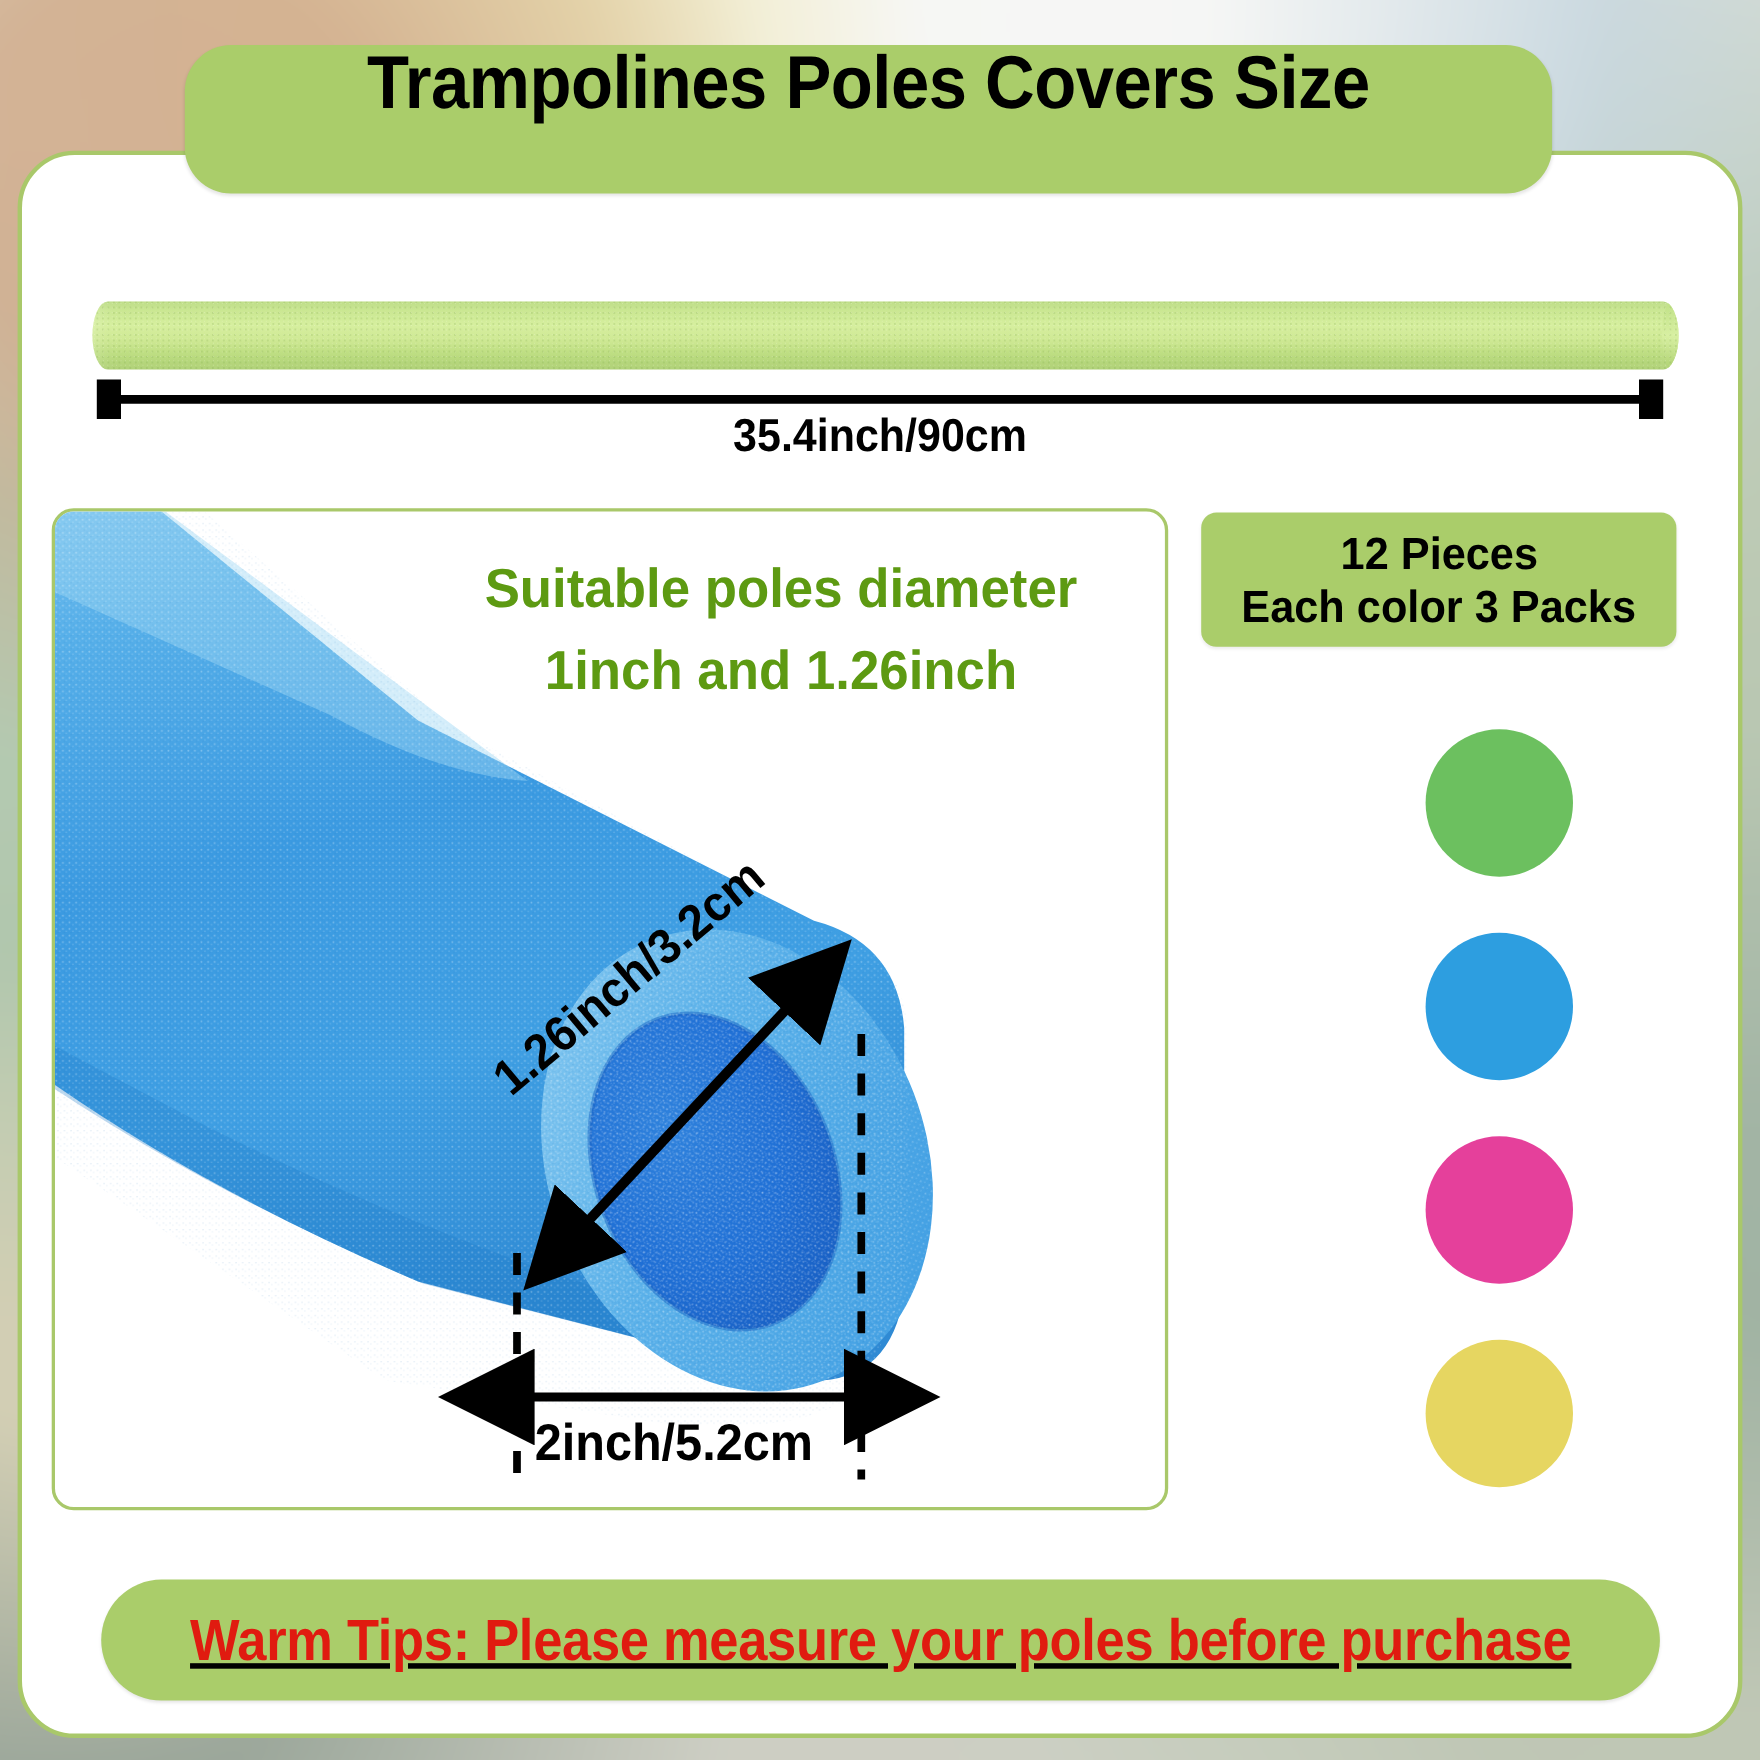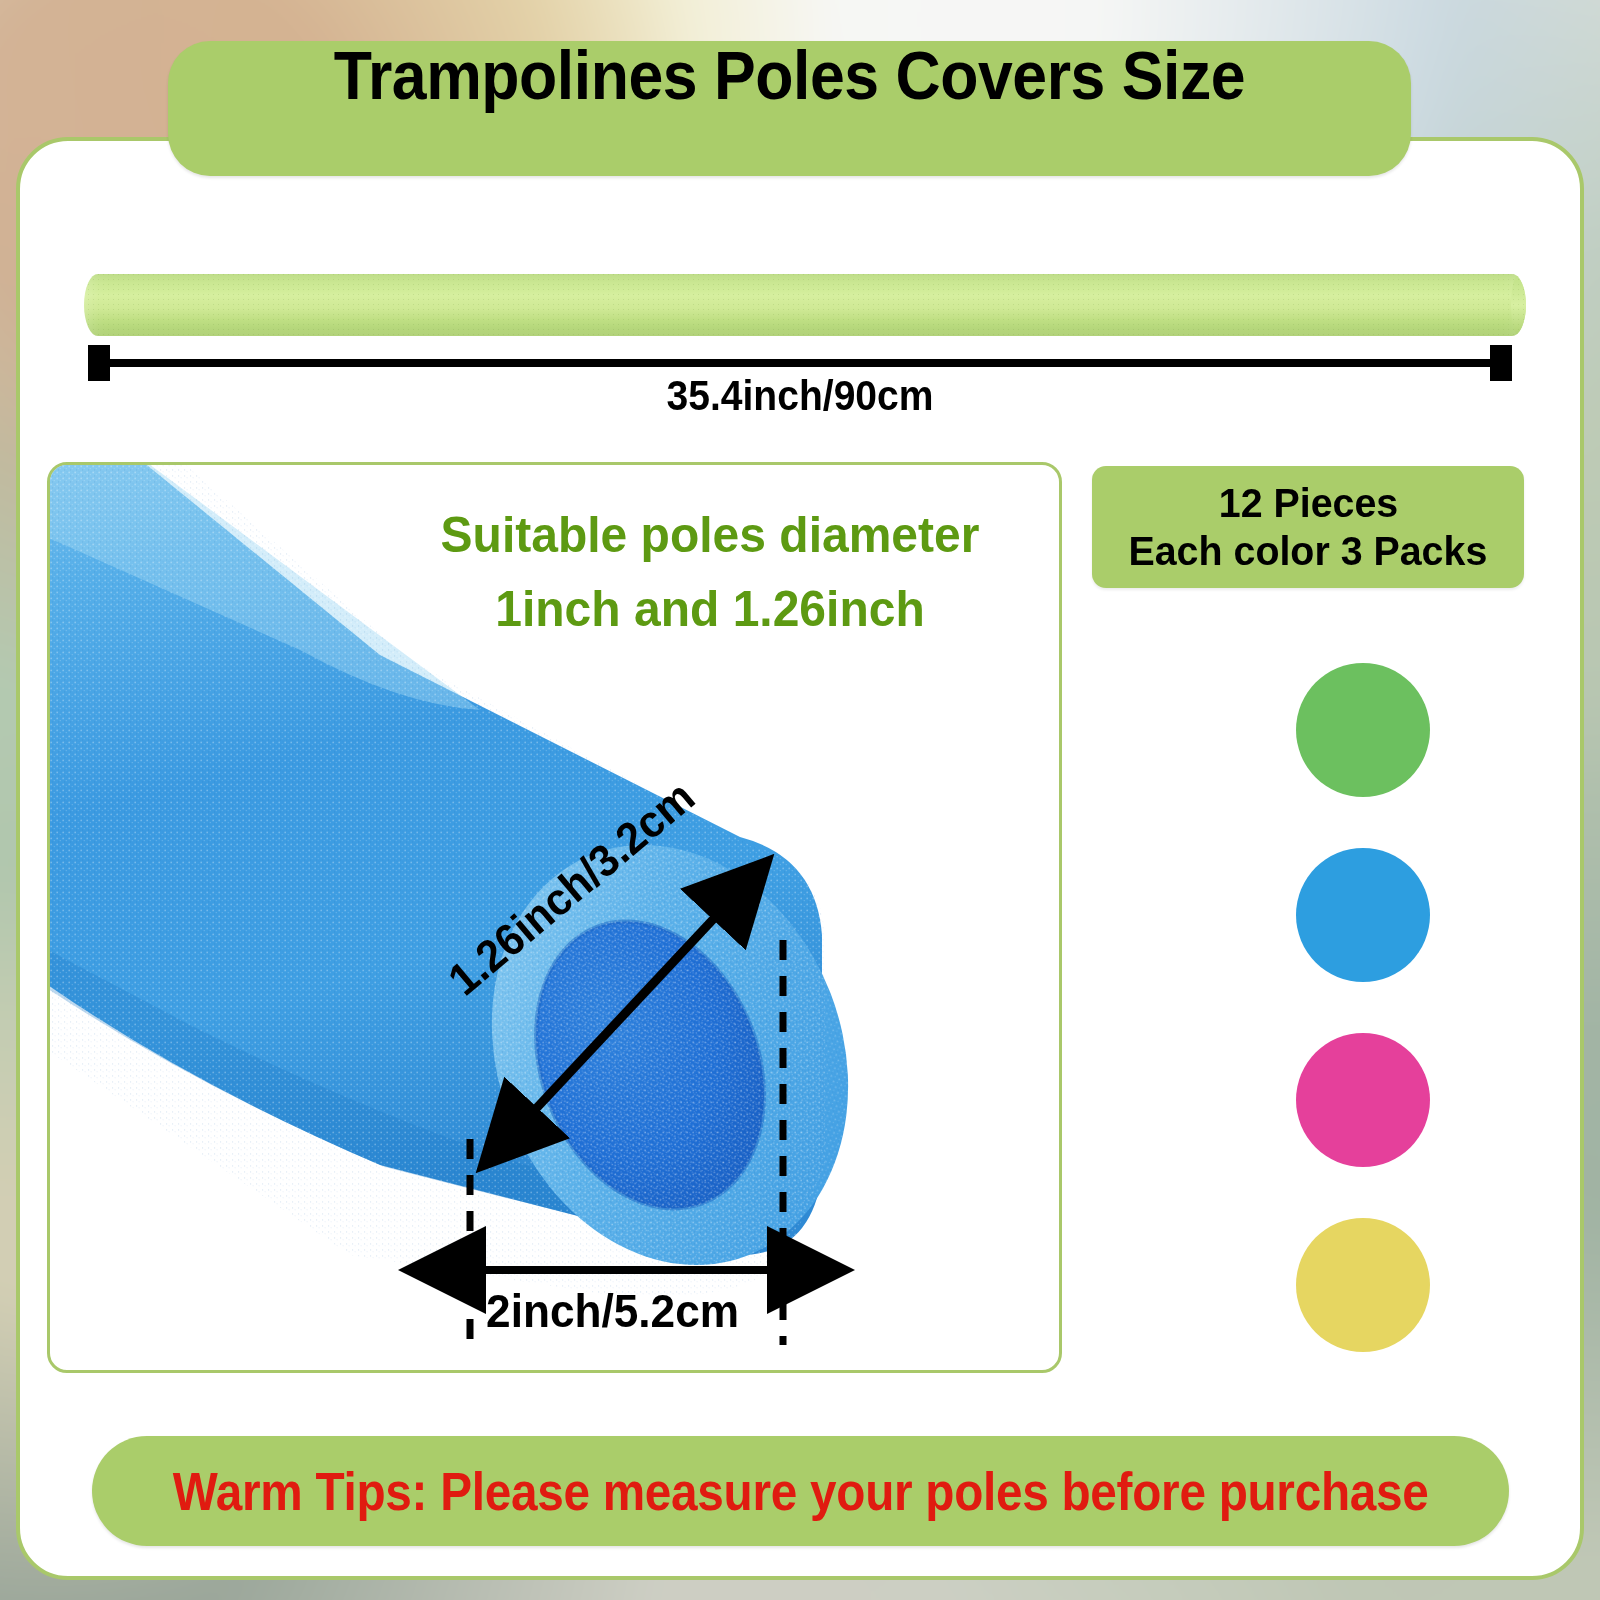--- a/index.html
+++ b/index.html
@@ -176,20 +176,21 @@
   
   #tips-banner {
     position: absolute;
     left: 92px; top: 1436px;
     width: 1417px; height: 110px;
     background: #aacd6a;
     border-radius: 55px;
     display: flex; align-items: center; justify-content: center;
     z-index: 6;
     box-shadow: 0 2px 3px rgba(0,0,0,0.10);
+    text-decoration: underline;
   }
   #tips-banner .txt {
     font-size: 53px; font-weight: 700; color: #e01b10;
     white-space: nowrap; letter-spacing: -0.3px;
     transform: scaleX(0.90);
     line-height: 1;
   }
 
   
   #dia-label {

